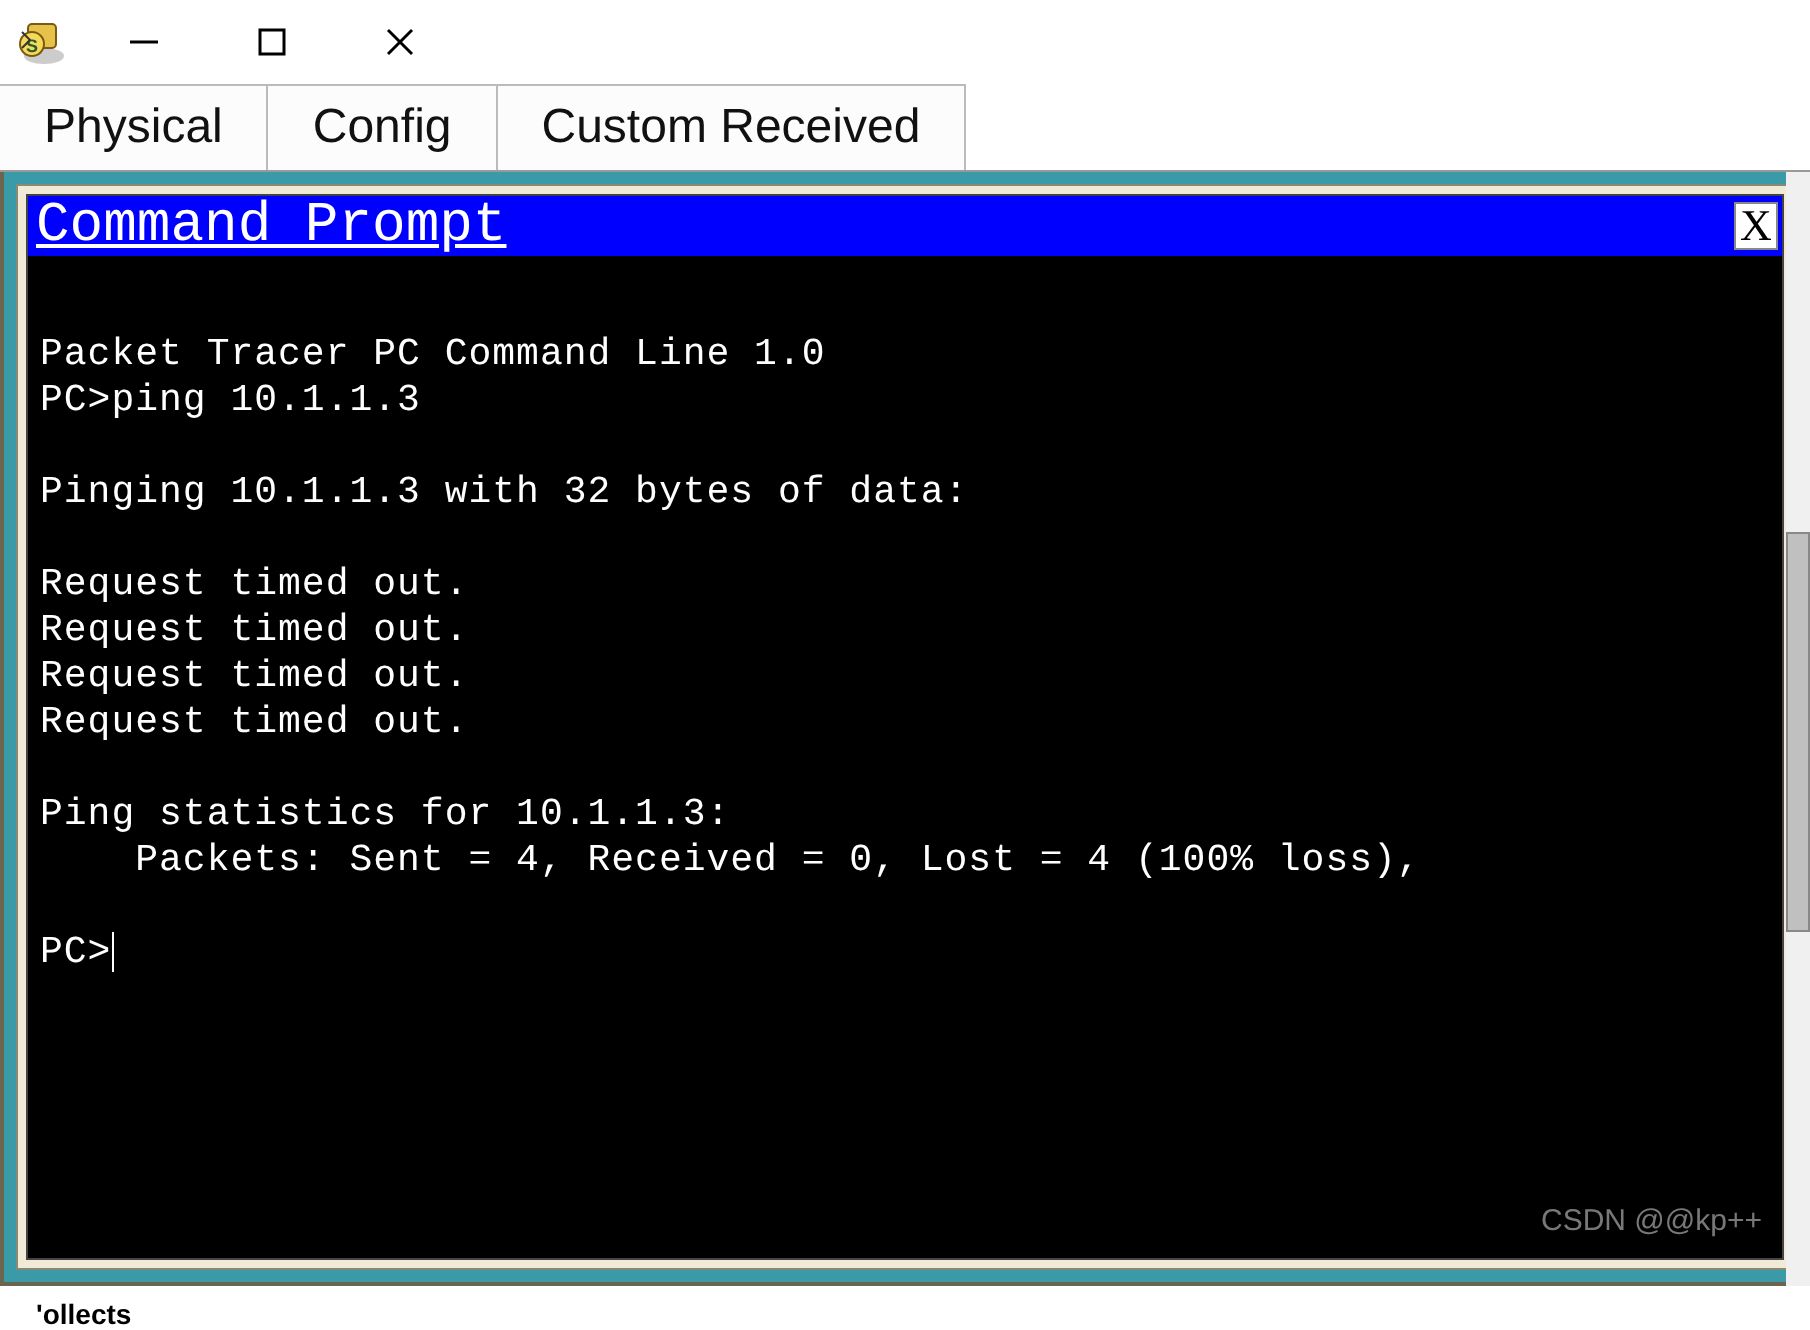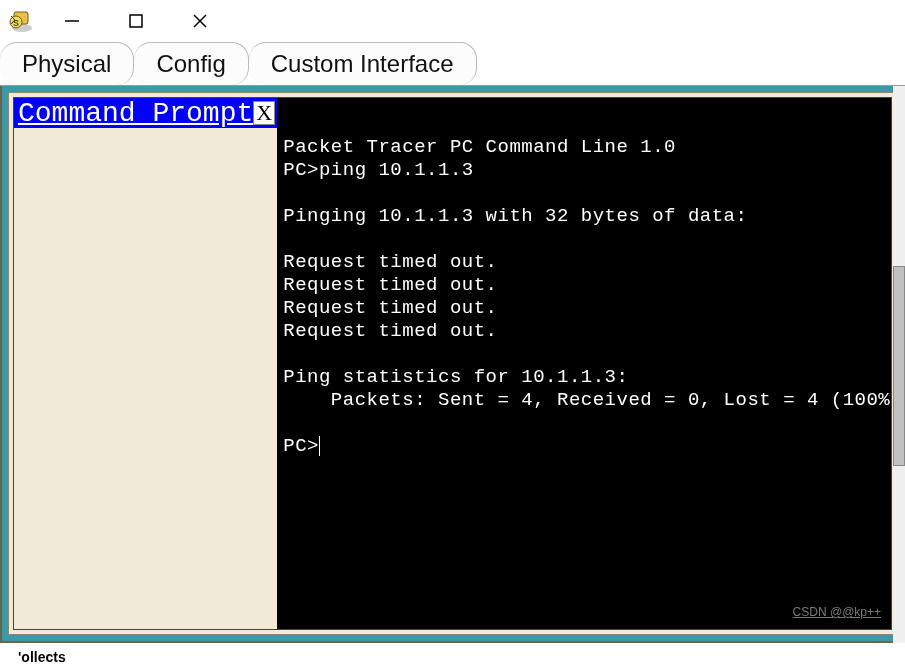--- a/index.html
+++ b/index.html
@@ -46,21 +46,20 @@
   }
   .tab {
     padding: 6px 22px 6px 22px;
     font-size: 24px;
     border-right: 1px solid #bbb;
     border-top: 1px solid #bbb;
     background: #fcfcfc;
     color: #111;
     display: flex;
     align-items: center;
-    border-radius: 17px;
   }
   .tab.active {
     background: #fff;
     font-weight: 400;
     border-bottom: 2px solid #fff;
     position: relative;
     top: 1px;
   }
   .desktop-area {
     background: #3a9aa8;
@@ -74,21 +73,21 @@
     background: #f0ead6;
     border: 1px solid #8a8a72;
     height: 100%;
     padding: 4px;
     position: relative;
   }
   .cmd-window {
     border: 1px solid #444;
     height: 100%;
     display: flex;
-    flex-direction: row;
+    flex-direction: column;
   }
   .cmd-titlebar {
     background: #0000ff;
     color: #fff;
     display: flex;
     align-items: center;
     justify-content: space-between;
     height: 30px;
     padding: 0 2px 0 4px;
     font-family: "Courier New", monospace;
@@ -144,25 +143,24 @@
     top: 180px;
     width: 12px;
     height: 200px;
     background: #c0c0c0;
     border: 1px solid #888;
   }
   .watermark {
     position: absolute;
     right: 22px;
     bottom: 22px;
-    font-size: 12px;
+    font-size: 15px;
     color: rgba(200,200,200,0.6);
     font-family: sans-serif;
     z-index: 10;
-    text-decoration: underline;
   }
   .bottom-cut {
     position: absolute;
     left: 18px;
     bottom: 0;
     font-size: 14px;
     font-weight: bold;
     color: #000;
     font-family: sans-serif;
   }
@@ -196,21 +194,21 @@
           <line x1="3" y1="3" x2="15" y2="15" stroke="#000" stroke-width="1.5"></line>
           <line x1="15" y1="3" x2="3" y2="15" stroke="#000" stroke-width="1.5"></line>
         </svg>
     </div>
   </div>
 </div>
 
 <div class="tabs">
   <div class="tab">Physical</div>
   <div class="tab">Config</div>
-  <div class="tab">Custom Interface</div>
+  <div class="tab">Custom Received</div>
 </div>
 
 <div class="desktop-area">
   <div class="inner-frame">
     <div class="cmd-window">
       <div class="cmd-titlebar">
         <span class="tlabel">Command Prompt</span>
         <span class="cmd-close">X</span>
       </div>
       <div class="cmd-body"><span id="termtext">Packet Tracer PC Command Line 1.0

